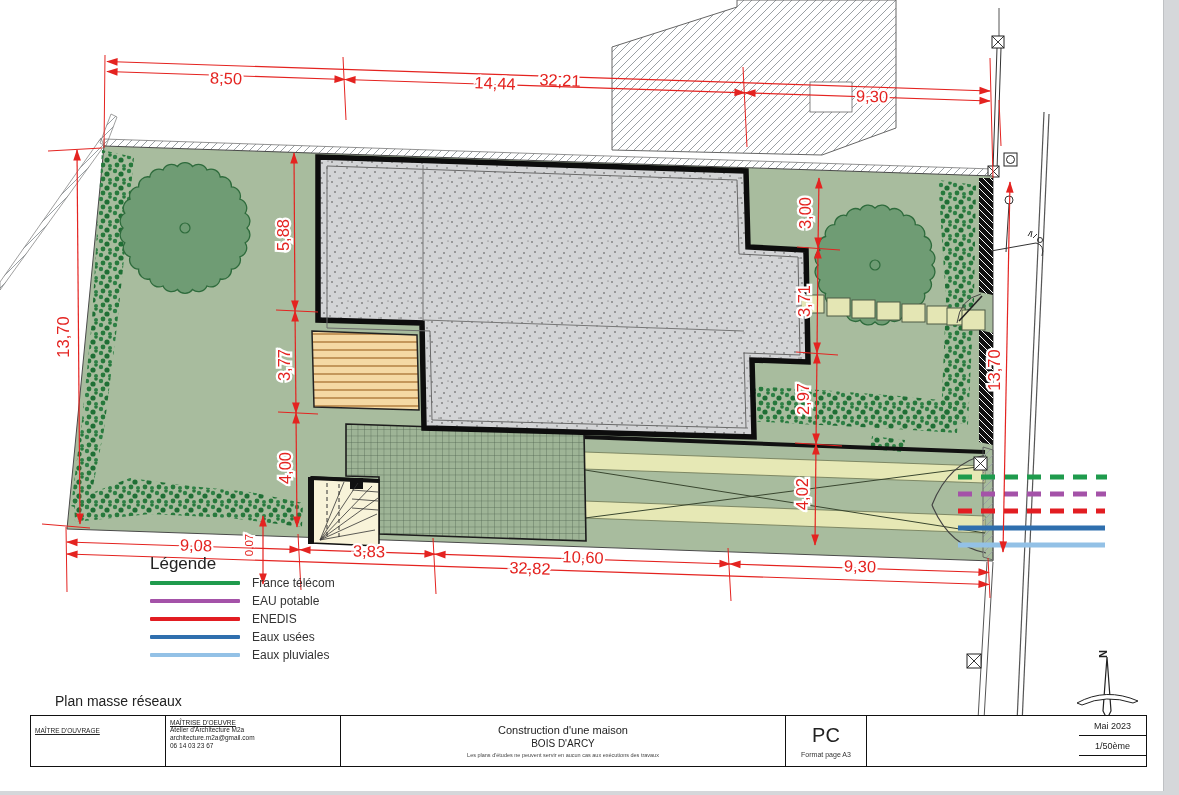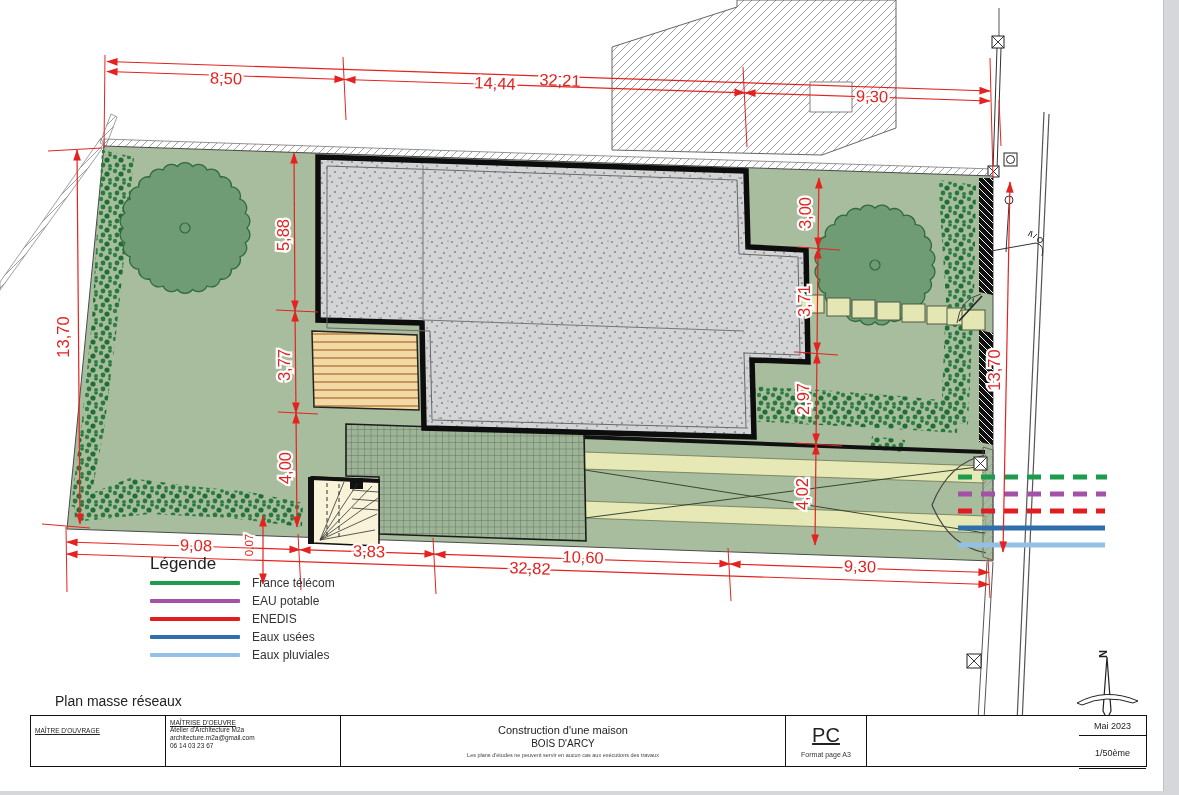--- a/index.html
+++ b/index.html
@@ -23,21 +23,21 @@
   #tblock{position:absolute;left:30px;top:715px;width:1117px;height:52px;
           border:1.6px solid #111;box-sizing:border-box;background:#fff;}
   .tb-cell{position:absolute;top:0;bottom:0;border-right:1.3px solid #111;box-sizing:border-box;}
   .tb-small{font-size:6.5px;color:#222;line-height:8px;}
   .tb-underline{text-decoration:underline;font-size:6.5px;color:#222;}
   #tb-center{display:flex;flex-direction:column;align-items:center;justify-content:center;text-align:center;}
   .tb-title1{font-size:11px;color:#222;}
   .tb-title2{font-size:10px;color:#222;margin-top:2px;}
   .tb-disc{font-size:5.5px;color:#444;margin-top:3px;}
   #tb-pc{display:flex;flex-direction:column;align-items:center;justify-content:center;}
-  .tb-pc-big{font-size:20px;color:#222;text-decoration:underline;}
+  .tb-pc-big{font-size:20px;color:#222;}
   .tb-pc-fmt{font-size:7px;color:#333;margin-top:4px;}
   #tb-sheet{display:flex;align-items:center;justify-content:center;font-size:12px;color:#222;}
   .tb-right-row{position:absolute;left:0;right:0;display:flex;align-items:center;justify-content:center;
                 font-size:9px;color:#222;box-sizing:border-box;}
   
   #edgeR{position:absolute;right:0;top:0;width:15px;height:795px;background:#d5d7da;border-left:1px solid #bfc1c4;}
   #edgeB{position:absolute;left:0;top:791px;width:1179px;height:4px;background:#d5d7da;}
 </style>
 </head>
 <body>
@@ -343,19 +343,19 @@
     <div class="tb-title1">Construction d'une maison</div>
     <div class="tb-title2">BOIS D'ARCY</div>
     <div class="tb-disc">Les plans d'études ne peuvent servir en aucun cas aux exécutions des travaux</div>
   </div>
   <div class="tb-cell" id="tb-pc" style="left:755px;width:81px;">
     <div class="tb-pc-big">PC</div>
     <div class="tb-pc-fmt">Format page A3</div>
   </div>
   <div class="tb-cell" style="left:1048px;width:67px;border-right:none;text-decoration:underline;">
     <div class="tb-right-row" style="top:0;height:20px;border-bottom:1.3px solid #111;">Mai 2023</div>
-    <div class="tb-right-row" style="top:21px;height:32px;border-bottom:1.3px solid #111;text-align:right;">1/50ème</div>
+    <div class="tb-right-row" style="top:21px;height:19px;border-bottom:1.3px solid #111;text-align:right;">1/50ème</div>
   </div>
 </div>
 
 <div id="edgeR"></div>
 <div id="edgeB"></div>
 </div>
 
 </body></html>

